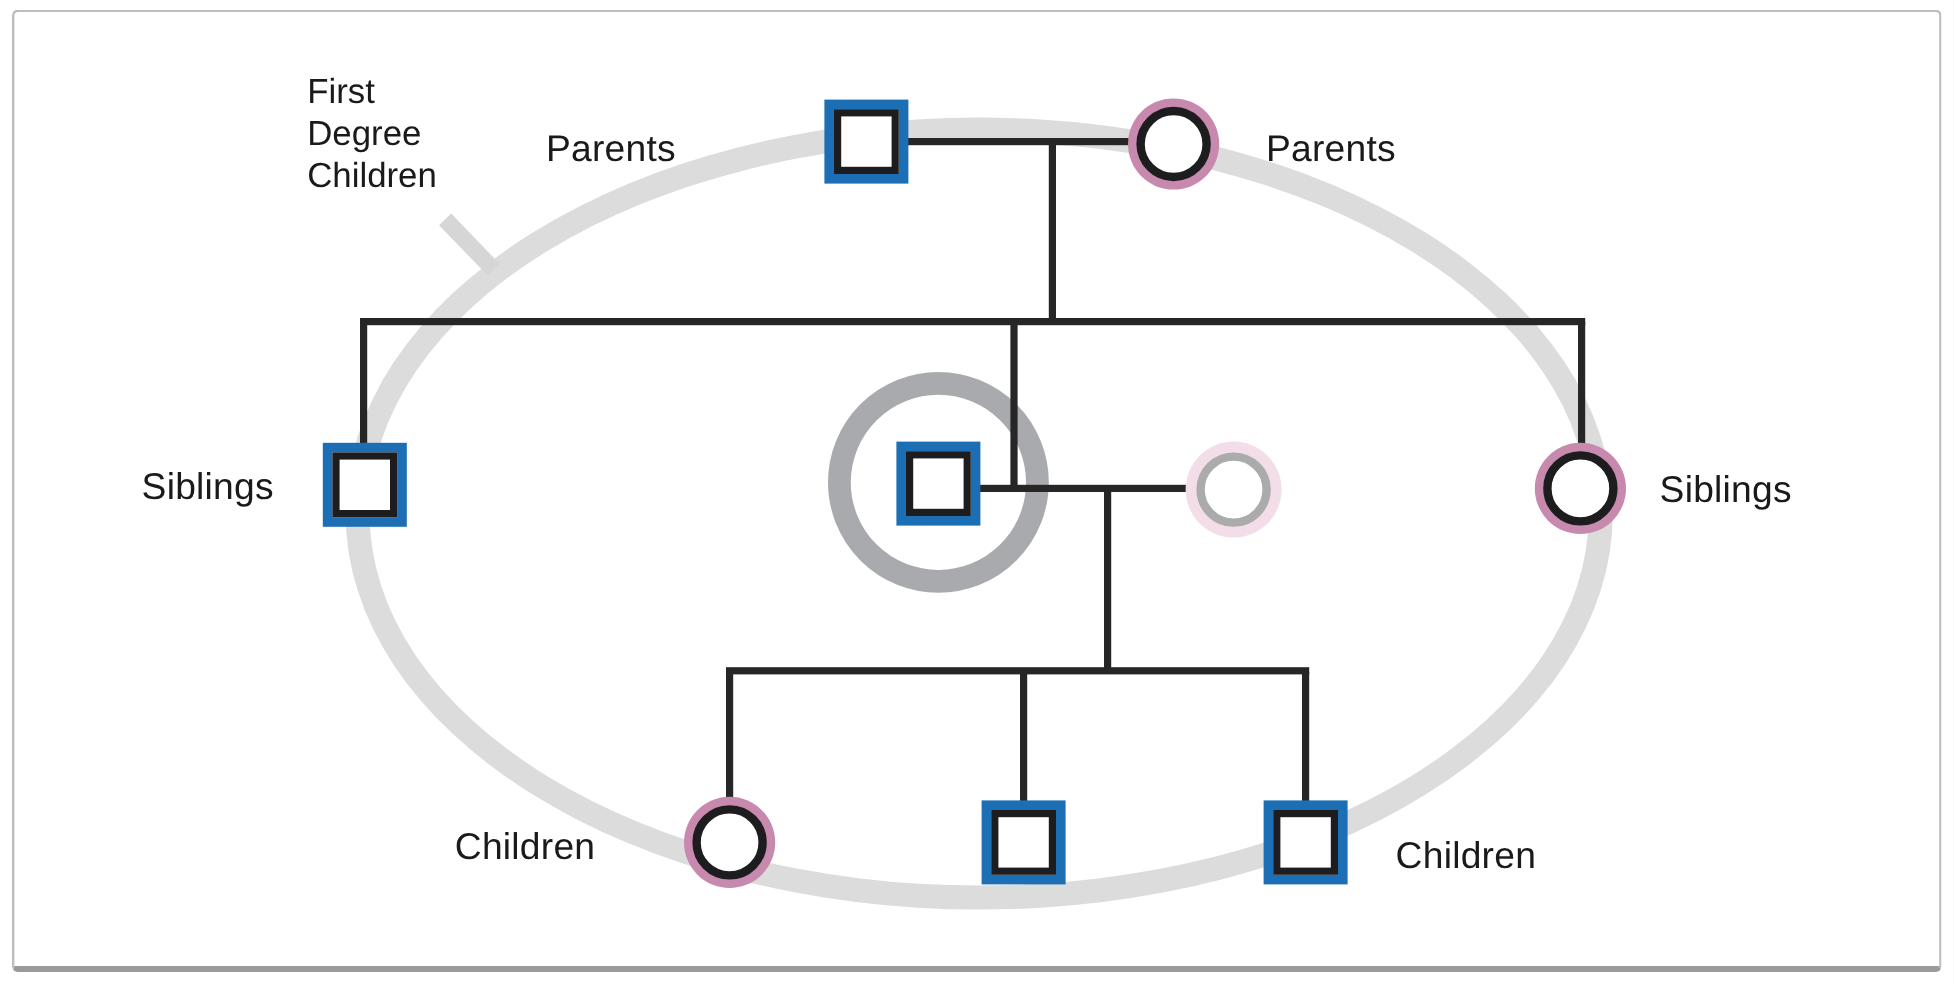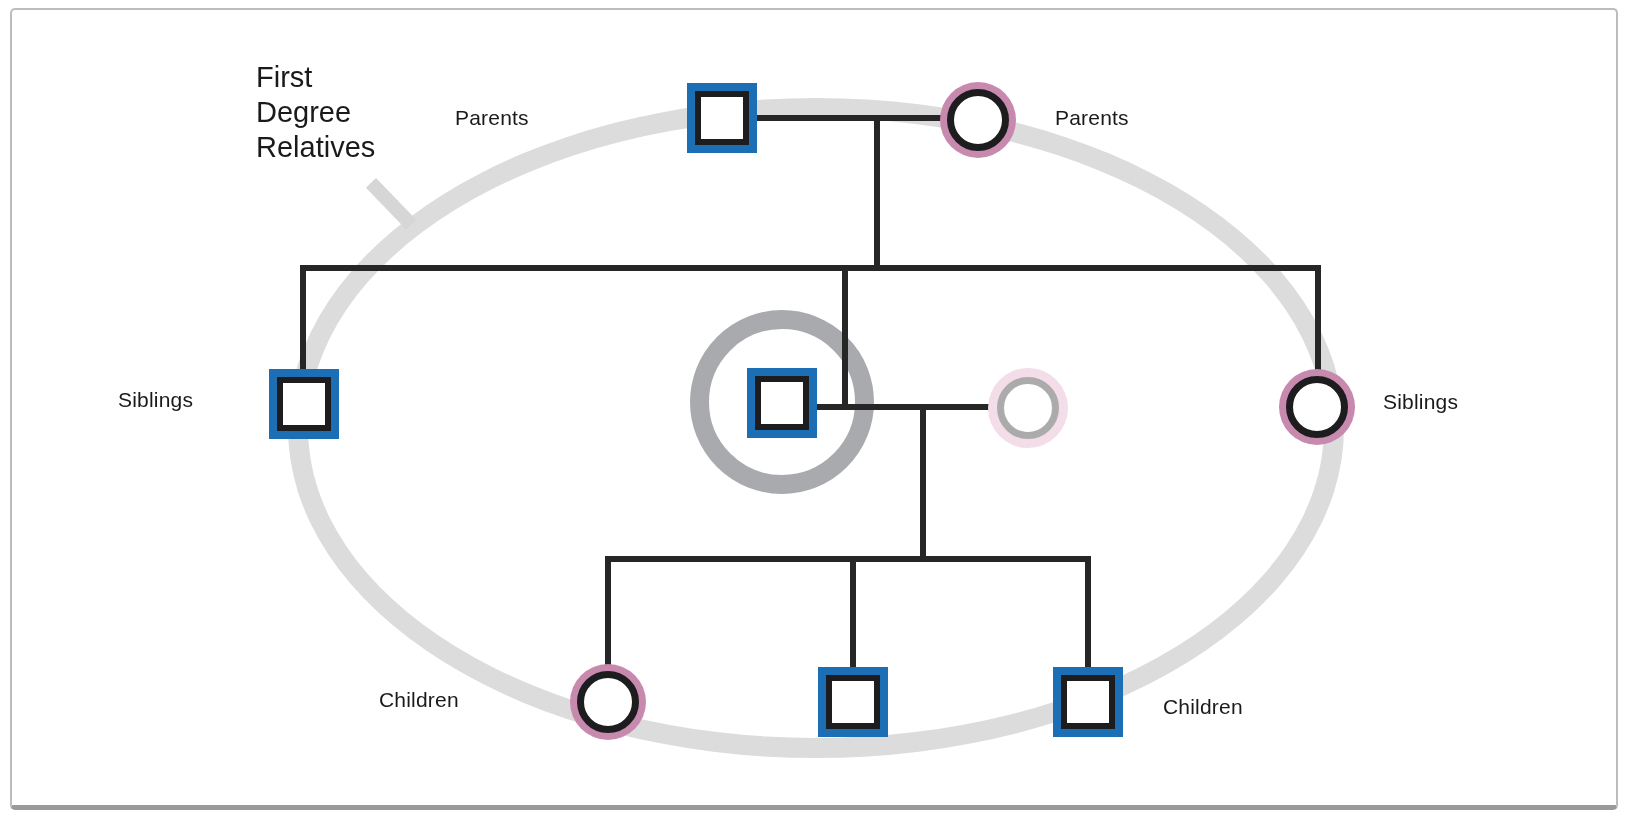--- a/index.html
+++ b/index.html
@@ -44,21 +44,21 @@
     width:100%;height:100%;border-radius:50%;border:7px solid #1d1d1f;background:#fff;box-sizing:border-box;
   }
   .spouse{
     position:absolute;width:80px;height:80px;border-radius:50%;
     background:var(--spouse_outer,#f2dde8);padding:9px;box-sizing:border-box;
   }
   .spouse .inner{
     width:100%;height:100%;border-radius:50%;border:7px solid var(--spouse_inner,#ababab);background:#fff;box-sizing:border-box;
   }
   
-  .lbl{position:absolute;font-size:21px;letter-spacing:0.2px;text-align:center;}
+  .lbl{position:absolute;font-size:31px;letter-spacing:0.2px;text-align:center;}
   .annotation{
     position:absolute;left:256px;top:60px;font-size:29px;line-height:35px;white-space:pre-line;
   }
   .lbl-parents-left{left:455px;top:106px;}
   .lbl-parents-right{left:1055px;top:106px;}
   .lbl-siblings-left{left:118px;top:388px;}
   .lbl-siblings-right{left:1383px;top:390px;}
   .lbl-children-left{left:379px;top:688px;}
   .lbl-children-right{left:1163px;top:695px;}
 </style>
@@ -110,21 +110,21 @@
   </div>
   <div class="male" style="left:818px;top:667px;">
     <div class="inner"></div>
   </div>
   <div class="male" style="left:1053px;top:667px;">
     <div class="inner"></div>
   </div>
 
   <div class="annotation">First
 Degree
-Relatives</div>
+Children</div>
   <div class="lbl lbl-parents-left">Parents</div>
   <div class="lbl lbl-parents-right">Parents</div>
   <div class="lbl lbl-siblings-left">Siblings</div>
   <div class="lbl lbl-siblings-right">Siblings</div>
   <div class="lbl lbl-children-left">Children</div>
   <div class="lbl lbl-children-right">Children</div>
 
   <div class="frame"></div>
 </div>
 

